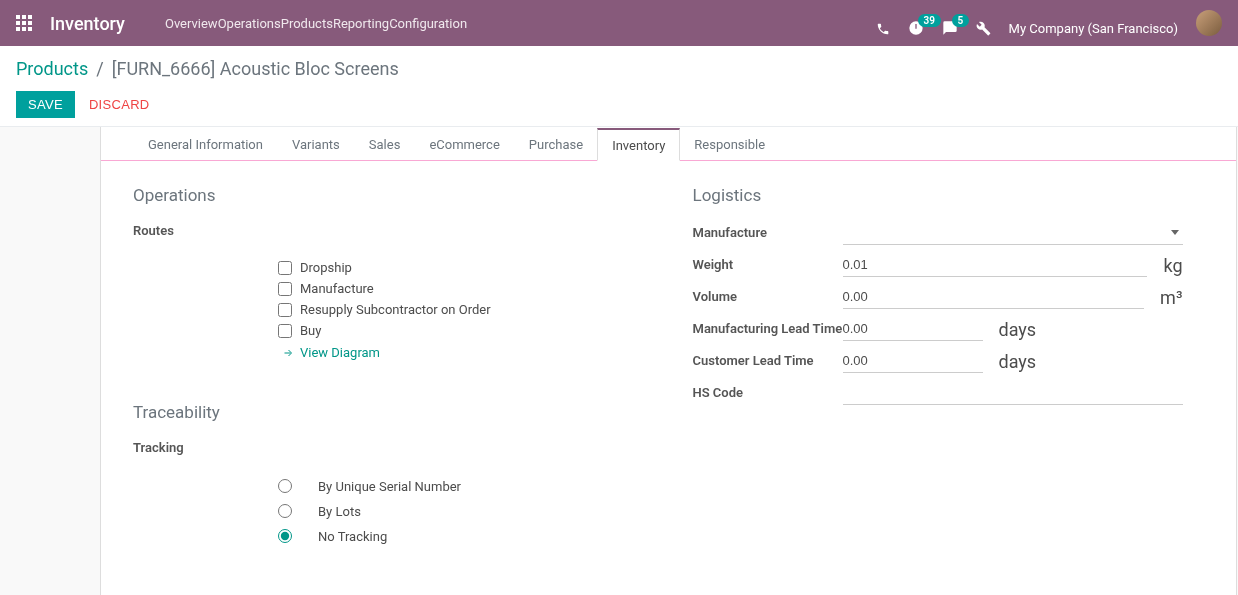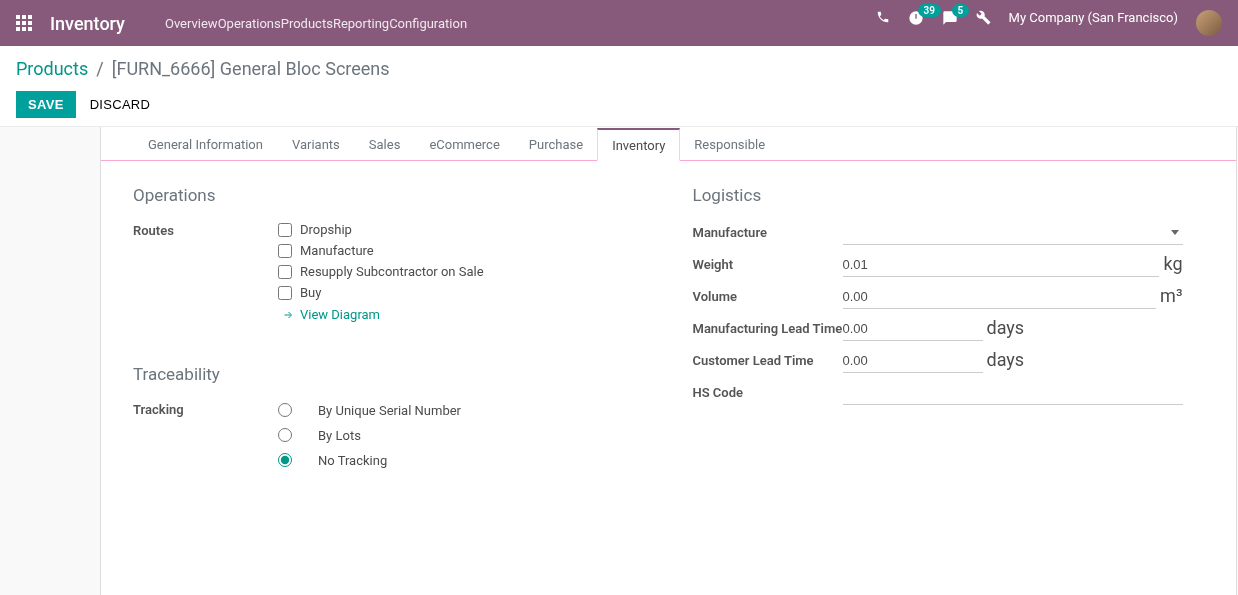--- a/index.html
+++ b/index.html
@@ -35,21 +35,21 @@
   .navbar .nav-menu a {
     color: #f0e8ed;
     text-decoration: none;
     font-size: 13px;
     font-weight: 400;
     cursor: pointer;
   }
   .navbar .spacer { flex: 1; }
   .navbar .nav-right {
     display: flex;
-    align-items: flex-start;
+    align-items: flex-end;
     gap: 18px;
   }
   .nav-right .icon-btn { position: relative; cursor: pointer; display:flex; align-items:center; }
   .badge {
     background: #00A09D;
     color: #fff;
     border-radius: 10px;
     font-size: 10px;
     padding: 1px 6px;
     position: absolute;
@@ -92,28 +92,28 @@
     display: flex;
     gap: 14px;
     align-items: center;
   }
   .btn-save {
     background: #00A09D;
     color: #fff;
     border: none;
     padding: 6px 12px;
     font-size: 13px;
-    font-weight: 700;
+    font-weight: 400;
     cursor: pointer;
     letter-spacing: 0.3px;
   }
   .btn-discard {
     background: none;
     border: none;
-    color: #000000;
+    color: #ef4444;
     font-size: 13px;
     font-weight: 500;
     cursor: pointer;
     letter-spacing: 0.3px;
   }
   
   .main-area {
     display: flex;
   }
   .sheet-bg { background: #f9f9f9; flex:1; padding:0; }
@@ -177,21 +177,21 @@
     min-height: 28px;
   }
   .field-label {
     width: 145px;
     flex-shrink: 0;
     font-weight: 600;
     font-size: 13px;
     color: #555;
     padding-top: 4px;
   }
-  .field-value { flex: 1; }
+  .field-value { flex: 1; margin-top: 38px; }
   .chk-row {
     display: flex;
     align-items: center;
     gap: 8px;
     padding: 3px 0;
     font-size: 13px;
     color: #4c4c4c;
   }
   .chk-row input[type=checkbox] {
     width: 14px; height: 14px;
@@ -226,21 +226,21 @@
     min-height: 28px;
   }
   .log-label {
     width: 150px;
     flex-shrink: 0;
     font-weight: 600;
     font-size: 13px;
     color: #555;
     line-height: 1.2;
   }
-  .log-input-wrap { flex:1; display:flex; align-items:flex-start; gap:4px; }
+  .log-input-wrap { flex:1; display:flex; align-items:center; gap:16px; }
   .log-input {
     border: none;
     border-bottom: 1px solid #ccc;
     padding: 4px 0;
     font-size: 13px;
     width: 140px;
     text-align: left;
     color: #4c4c4c;
     background: transparent;
   }
@@ -315,21 +315,21 @@
     </div>
     <div class="company">My Company (San Francisco)</div>
     <span class="avatar"></span>
   </div>
 </div>
 
 <div class="control-panel">
   <div class="breadcrumb">
     <a>Products</a>
     <span class="sep">/</span>
-    <span class="current">[FURN_6666] General Bloc Screens</span>
+    <span class="current">[FURN_6666] Acoustic Bloc Screens</span>
   </div>
   <div class="actions-row">
     <button class="btn-save">SAVE</button>
     <button class="btn-discard">DISCARD</button>
   </div>
 </div>
 
 <div class="main-area">
   <div class="sheet-bg">
     <div class="sheet">
@@ -355,21 +355,21 @@
                 <div class="chk-row">
                   <input type="checkbox" style="">
                   <span>Dropship</span>
                 </div>
                 <div class="chk-row">
                   <input type="checkbox" style="">
                   <span>Manufacture</span>
                 </div>
                 <div class="chk-row">
                   <input type="checkbox" style="">
-                  <span>Resupply Subcontractor on Sale</span>
+                  <span>Resupply Subcontractor on Order</span>
                 </div>
                 <div class="chk-row">
                   <input type="checkbox" style="">
                   <span>Buy</span>
                 </div>
                 <div class="view-diagram">
                   <svg width="12" height="12" viewBox="0 0 24 24">
                       <path d="M5 12h12M13 6l6 6-6 6" stroke="#009688" stroke-width="2" fill="none"></path>
                     </svg>
                   <span>View Diagram</span>

